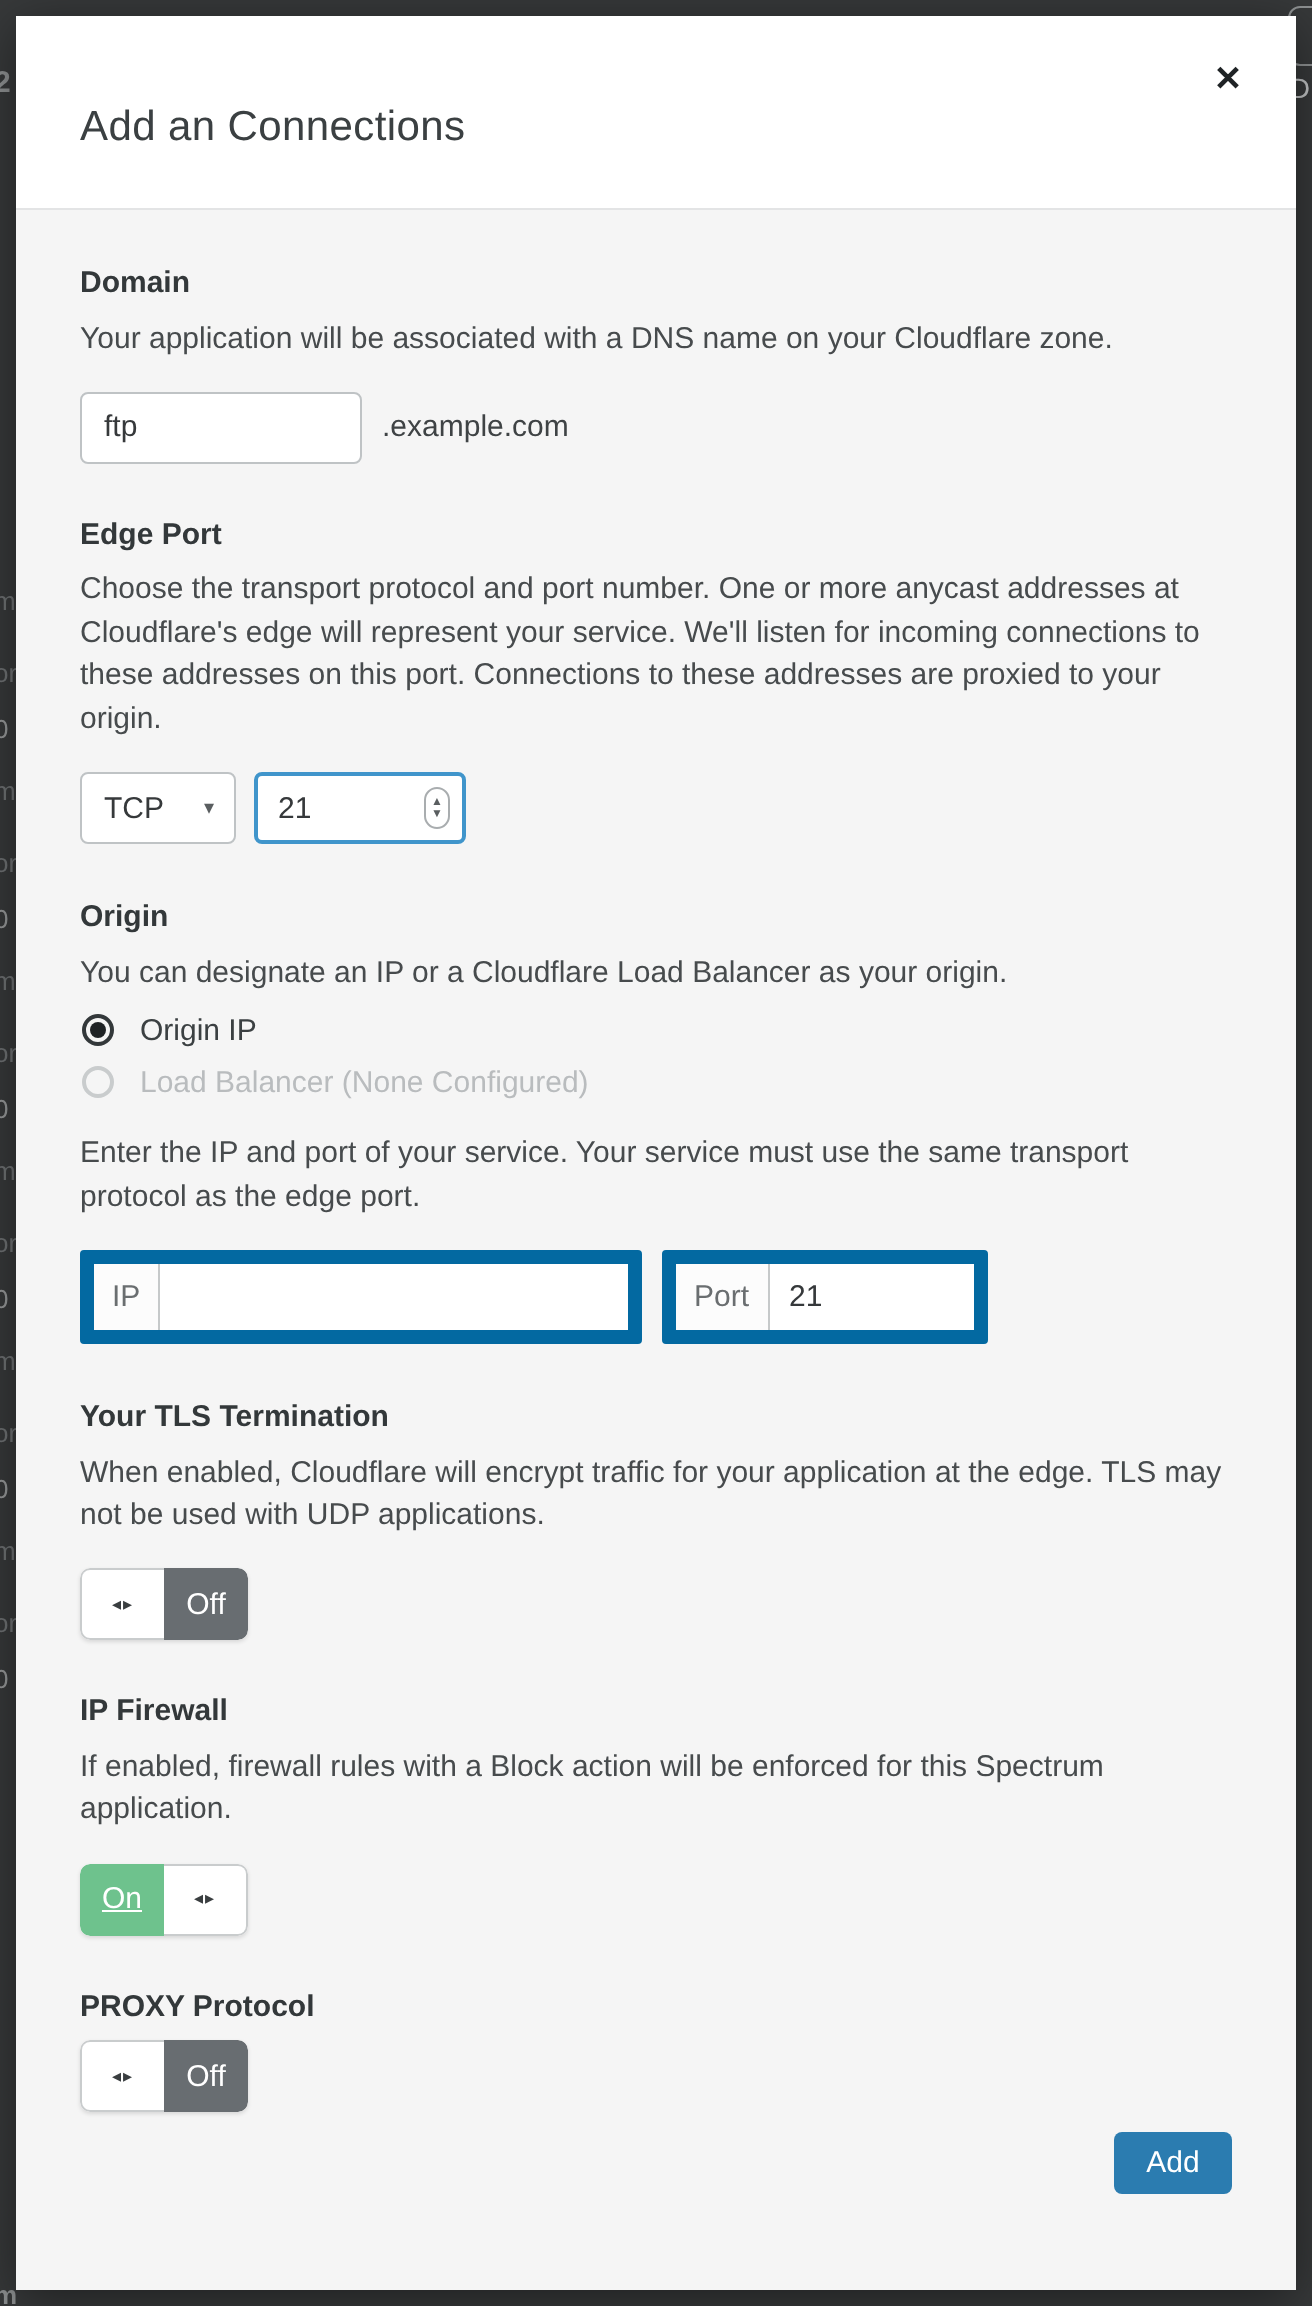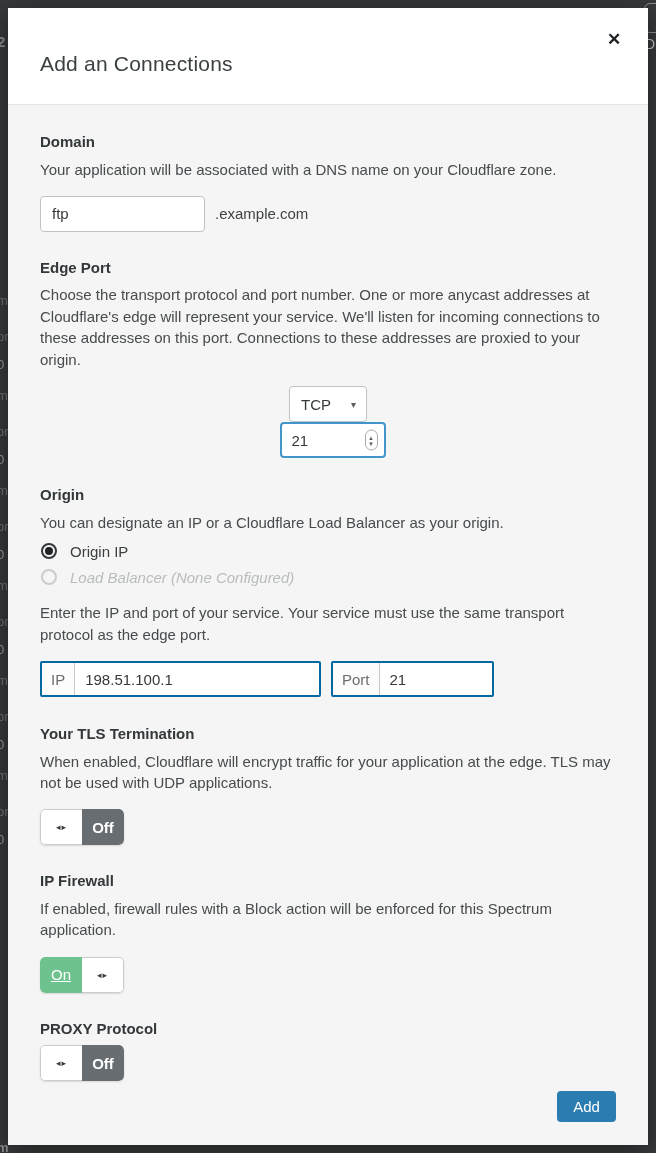--- a/index.html
+++ b/index.html
@@ -79,25 +79,25 @@
 
   
   .text-input {
     height: 36px;
     border: 1px solid #bfc3c5; border-radius: 4px;
     background: #fff;
     font-family: inherit; font-size: 15px; color: #36393b;
     padding: 0 11px; outline: none;
   }
   .domain-row { margin-bottom: 26px; }
-  .domain-input { width: 165px; }
+  .domain-input { width: 141px; }
   .domain-suffix { margin-left: 10px; font-size: 15px; color: #3f4345; }
 
   
-  .port-row { margin-bottom: 27px; flex-direction: column; }
+  .port-row { margin-bottom: 27px; }
   .select {
     width: 78px; height: 36px;
     border: 1px solid #bfc3c5; border-radius: 4px;
     background: #fff;
     display: flex; align-items: center; justify-content: space-between;
     padding: 0 10px 0 11px;
     font-size: 15px; color: #36393b;
     cursor: pointer;
   }
   .select-caret { font-size: 10px; color: #5a5e60; }
@@ -114,39 +114,39 @@
     transform: translateY(-50%);
     width: 13px; height: 21px;
     border: 1px solid #a9adaf; border-radius: 7px;
     display: flex; flex-direction: column;
     align-items: center; justify-content: center;
     color: #5a5e60; font-size: 6px; line-height: 6px;
   }
 
   
   .radio-row { height: 26px; display: flex; align-items: center; margin-left: 1px; }
-  .radio-row.last { margin-bottom: 12px; font-style: italic; }
+  .radio-row.last { margin-bottom: 12px; }
   .radio-outer {
     width: 16px; height: 16px; border-radius: 50%;
     border: 2px solid #33383a;
     display: flex; align-items: center; justify-content: center;
     flex: 0 0 16px; cursor: pointer;
   }
   .radio-outer.disabled { border-color: #c9cccd; cursor: default; }
   .radio-dot { width: 8px; height: 8px; border-radius: 50%; background: #1f2325; }
   .radio-label { margin-left: 13px; font-size: 15px; color: #3b4042; }
   .radio-label.disabled { color: #b9bcbe; }
   .origin-desc { margin-top: 10px; }
 
   
   .group-row { margin-bottom: 27px; }
   .input-group {
     display: flex; align-items: stretch;
-    height: 36px; background: #fff;
-    border: 2px solid #0369a1; border-radius: 2px;
+    height: 47px; background: #fff;
+    border: 7px solid #0369a1; border-radius: 2px;
   }
   .input-group .prefix {
     display: flex; align-items: center;
     padding: 0 9px;
     color: #6a6e70; font-size: 15px;
     background: #fcfcfc;
     border-right: 1px solid #c6c9ca;
   }
   .input-group input {
     border: none; outline: none;
@@ -171,21 +171,21 @@
     font-size: 15px;
   }
   .half-knob {
     background: #fff;
     border: 1px solid #c9cccd;
     color: #3a3e40;
     font-size: 9px; letter-spacing: 1px;
   }
   .toggle .half-knob:first-child { border-radius: 5px 0 0 5px; border-right: none; }
   .toggle .half-knob:last-child  { border-radius: 0 5px 5px 0; border-left: none; }
-  .half-off { background: #686d71; color: #fff; border-radius: 0 5px 5px 0; font-weight: bold; }
+  .half-off { background: #686d71; color: #fff; border-radius: 0 5px 5px 0; }
   .half-on  { background: #6ec28d; color: #fff; border-radius: 5px 0 0 5px; text-decoration: underline; }
   .toggle.last { margin-bottom: 10px; }
 
   
   .footer-row { display: flex; justify-content: flex-end; }
   .add-btn {
     min-width: 59px; height: 31px;
     background: #2b7cb0; color: #fff;
     border: none; border-radius: 4px;
     font-family: inherit; font-size: 15px;
@@ -262,21 +262,20 @@
       <span class="radio-label">Origin IP</span>
     </div>
     <div class="radio-row last">
       <span class="radio-outer disabled"></span>
       <span class="radio-label disabled">Load Balancer (None Configured)</span>
     </div>
     <p class="sec-desc origin-desc">Enter the IP and port of your service. Your service must use the same transport protocol as the edge port.</p>
     <div class="row group-row">
       <div class="input-group ip-group">
         <span class="prefix">IP</span>
-        <input type="text" value="198.51.100.1" style="">
       </div>
       <div class="input-group portnum-group">
         <span class="prefix">Port</span>
         <input type="text" value="21" style="">
       </div>
     </div>
 
     
     <h3 class="sec-label">Your TLS Termination</h3>
     <p class="sec-desc">When enabled, Cloudflare will encrypt traffic for your application at the edge. TLS may not be used with UDP applications.</p>

